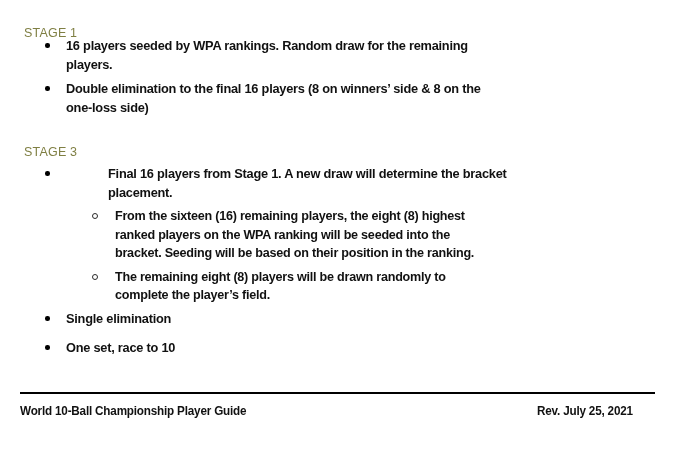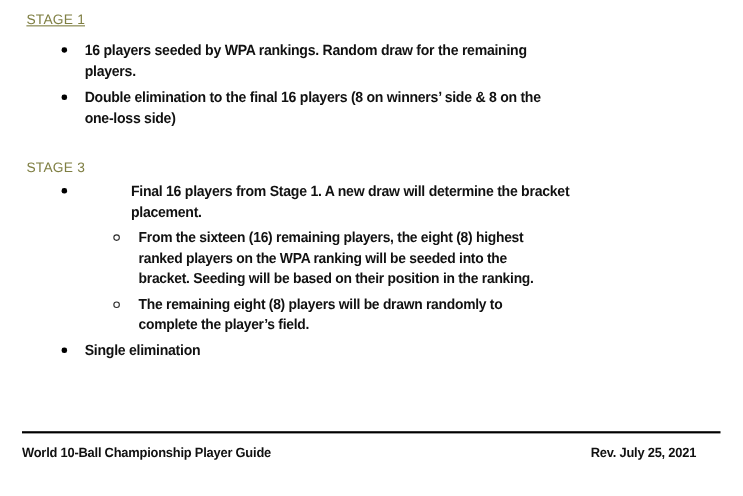--- a/index.html
+++ b/index.html
@@ -27,29 +27,28 @@
   
   .stage-heading {
     position: absolute;
     left: 24px;
     font-size: 12.5px;
     font-weight: 400;
     letter-spacing: 0.2px;
     color: #7f7f43;
     white-space: nowrap;
   }
-  #stage1-heading { top: 11px; text-decoration: underline; }
+  #stage1-heading { top: 26px; }
   #stage2-heading { top: 145px; }
 
   
   .bullet-list {
     position: absolute;
     left: 0;
     width: 548px;
-    margin-left: 11px;
   }
   #stage1-list { top: 36px; }
   #stage2-list { top: 164px; }
 
   .bullet-item {
     position: relative;
     margin: 0 0 0 0;
     padding: 0;
   }
 
@@ -180,20 +179,24 @@
     <div class="bullet-item lvl2 gap-2">
       <span class="marker-circle"></span>
       <span class="bullet-text">The remaining eight (8) players will be drawn randomly to complete the player’s field.</span>
     </div>
 
     <div class="bullet-item lvl1 gap-2">
       <span class="marker-disc"></span>
       <span class="bullet-text">Single elimination</span>
     </div>
 
+    <div class="bullet-item lvl1 gap-1">
+      <span class="marker-disc"></span>
+      <span class="bullet-text">One set, race to 10</span>
+    </div>
 
   </div>
 
   <div class="footer-rule"></div>
 
   <div class="footer">
     <span class="footer-left">World 10-Ball Championship Player Guide</span>
     <span class="footer-right">Rev. July 25, 2021</span>
   </div>
 

